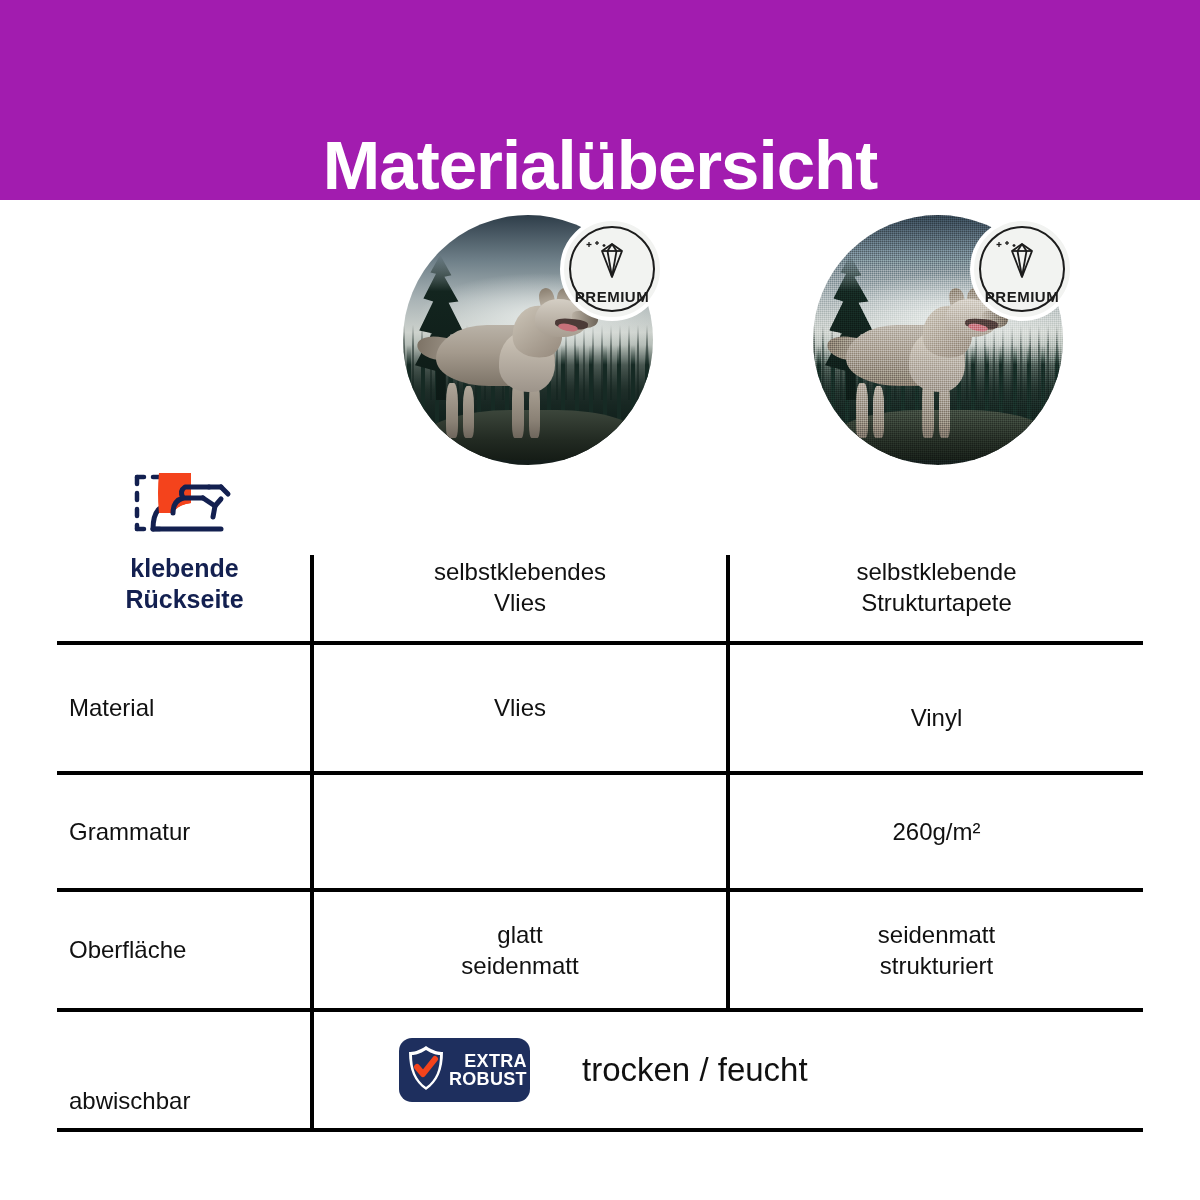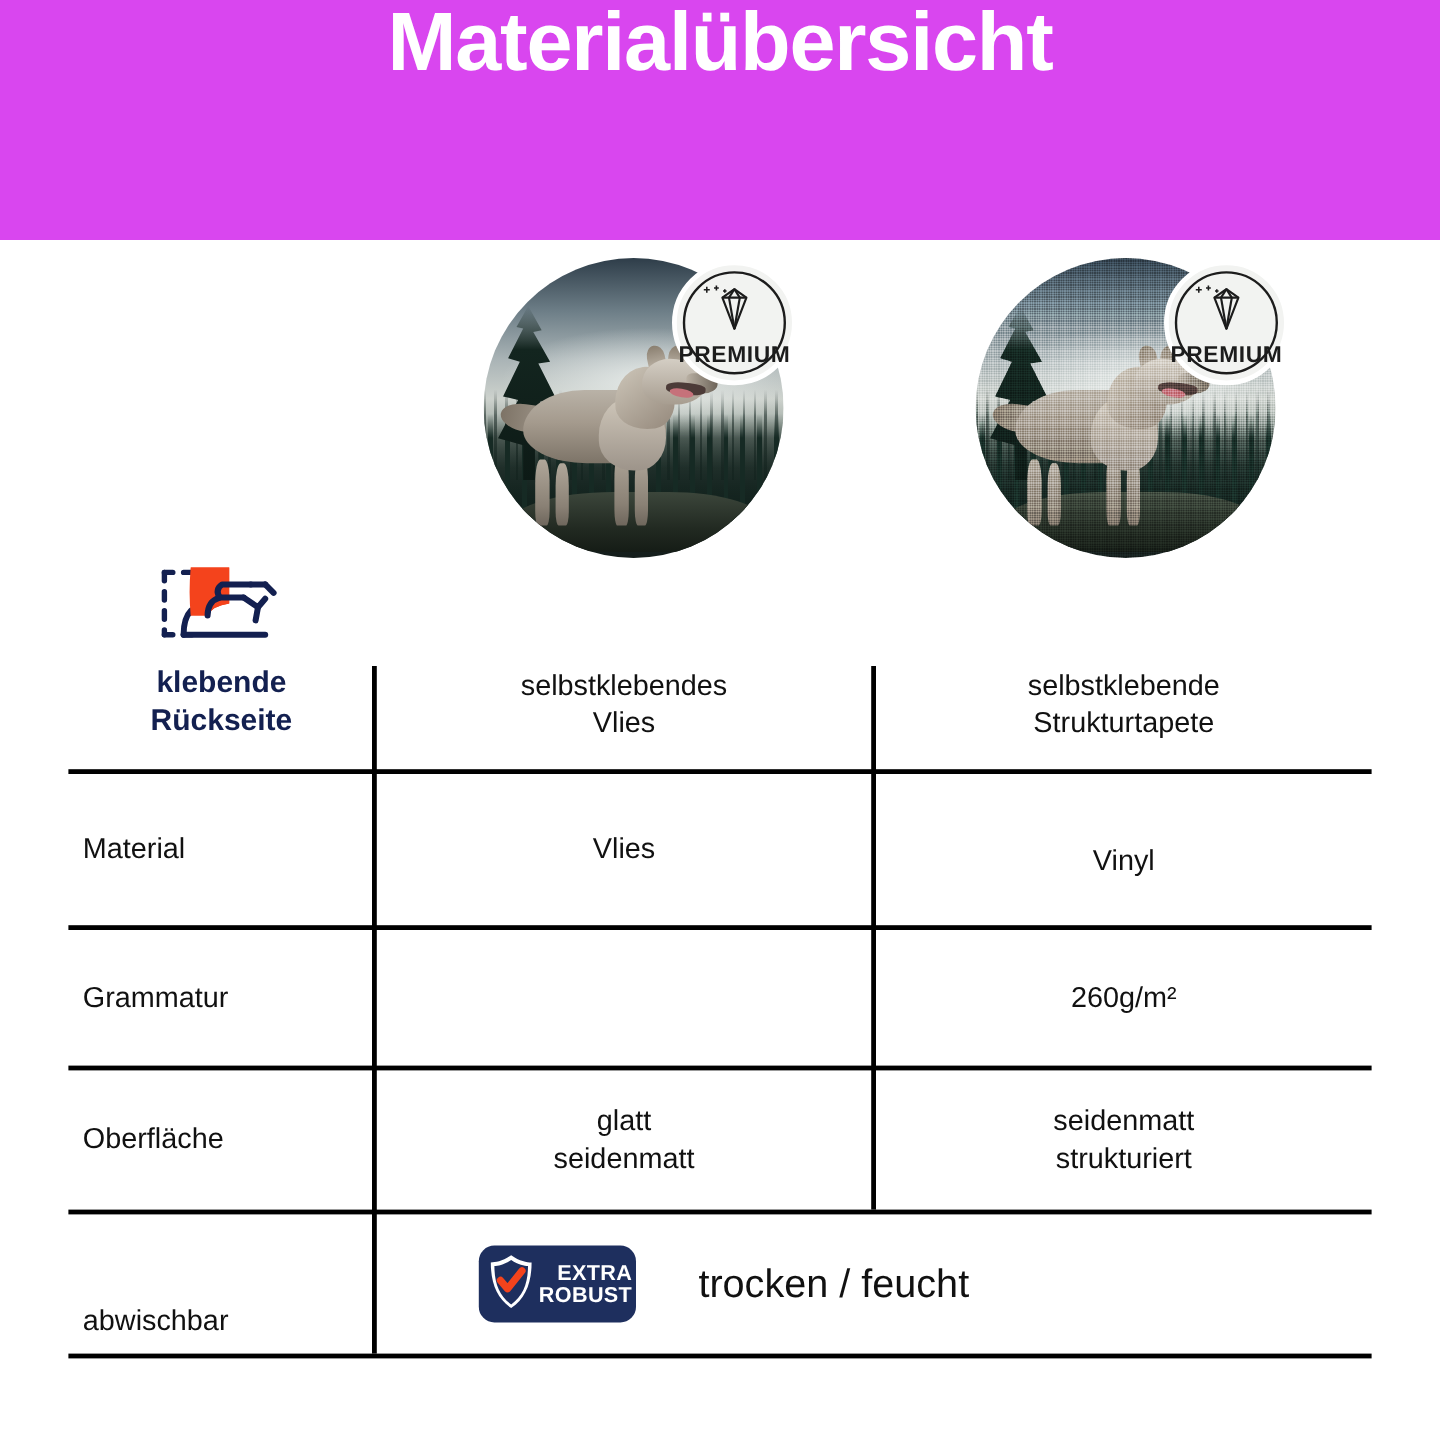--- a/index.html
+++ b/index.html
@@ -12,23 +12,23 @@
     overflow: hidden;
     position: relative;
   }
 
   
   .header-band {
     position: absolute;
     left: 0; top: 0;
     width: 1200px;
     height: 200px;
-    background: #d946ef;
+    background: #a21caf;
     display: flex;
-    align-items: flex-start;
+    align-items: flex-end;
     justify-content: center;
   }
   .header-title {
     color: #ffffff;
     font-size: 69px;
     font-weight: bold;
     letter-spacing: -1px;
     line-height: 1;
     font-family: "Liberation Sans", sans-serif;
   }
@@ -232,21 +232,21 @@
     left: 5px; top: 5px; right: 5px; bottom: 5px;
     border: 2px solid #1c1c1c;
     border-radius: 50%;
   }
   .premium-badge .diamond-wrap {
     position: relative;
     margin-top: 6px;
     margin-bottom: 2px;
   }
   .premium-badge .premium-label {
-    font-size: 19px;
+    font-size: 15px;
     font-weight: bold;
     letter-spacing: 0.5px;
     color: #1c1c1c;
     font-family: "Liberation Sans", sans-serif;
     position: relative;
   }
 
   
   .table {
     position: absolute;

